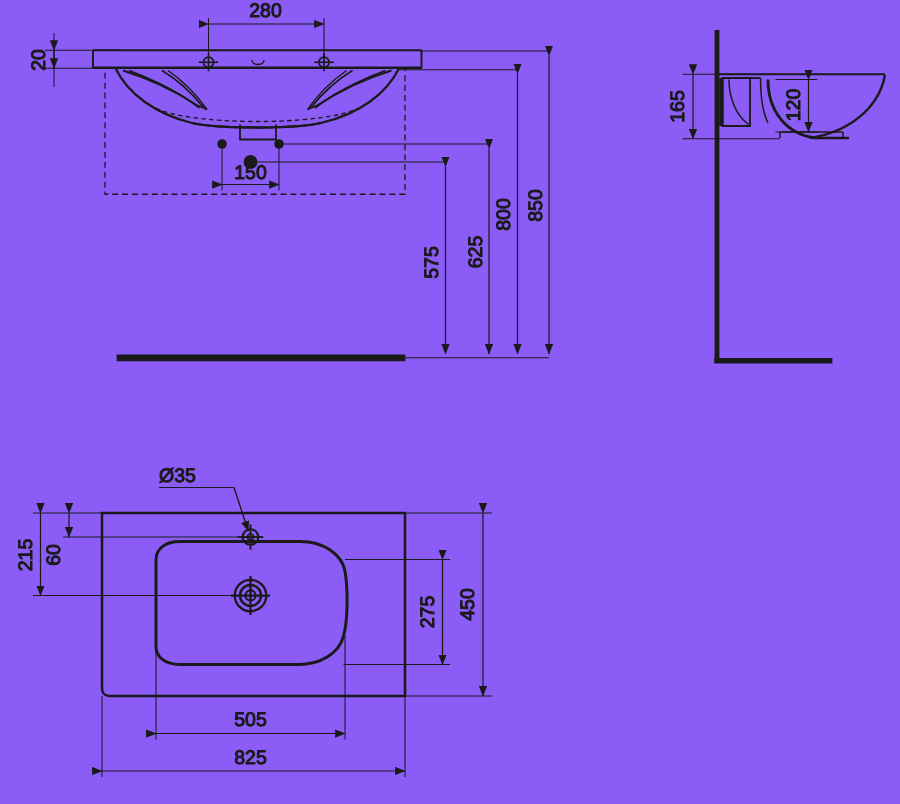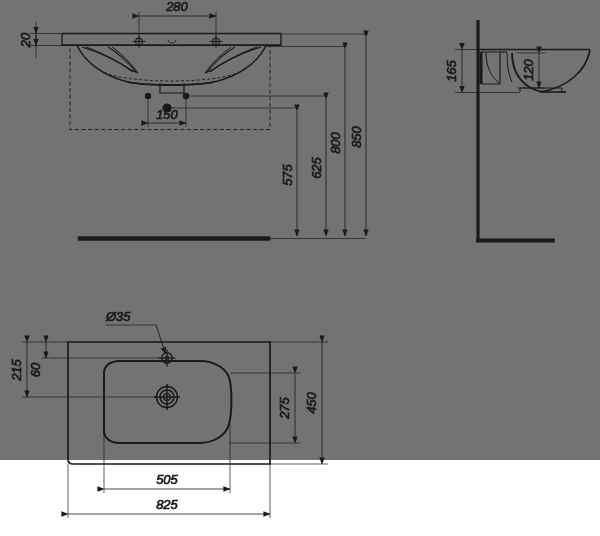--- a/index.html
+++ b/index.html
@@ -1,17 +1,17 @@
 <!DOCTYPE html>
 <html><head>
 <meta charset="utf-8">
 <style>
   html,body{margin:0;padding:0;background:#ffffff;}
   body{width:600px;height:536px;font-family:"Liberation Sans",sans-serif;overflow:hidden;}
-  #sheet{position:relative;width:600px;height:460px;background:#737373;font-style:italic;}
+  #sheet{position:relative;width:600px;height:536px;background:#8b5cf6;}
   svg{display:block;}
   .dimtext{font-family:"Liberation Sans",sans-serif;font-size:13px;fill:#1a1a1a;}
 </style>
 </head>
 <body>
 
 <div id="sheet">
 <svg width="600" height="536" viewBox="0 0 600 536">
   <defs>
     <marker id="ah" markerWidth="9" markerHeight="7" refX="8.5" refY="3.5" orient="auto" markerUnits="userSpaceOnUse">

